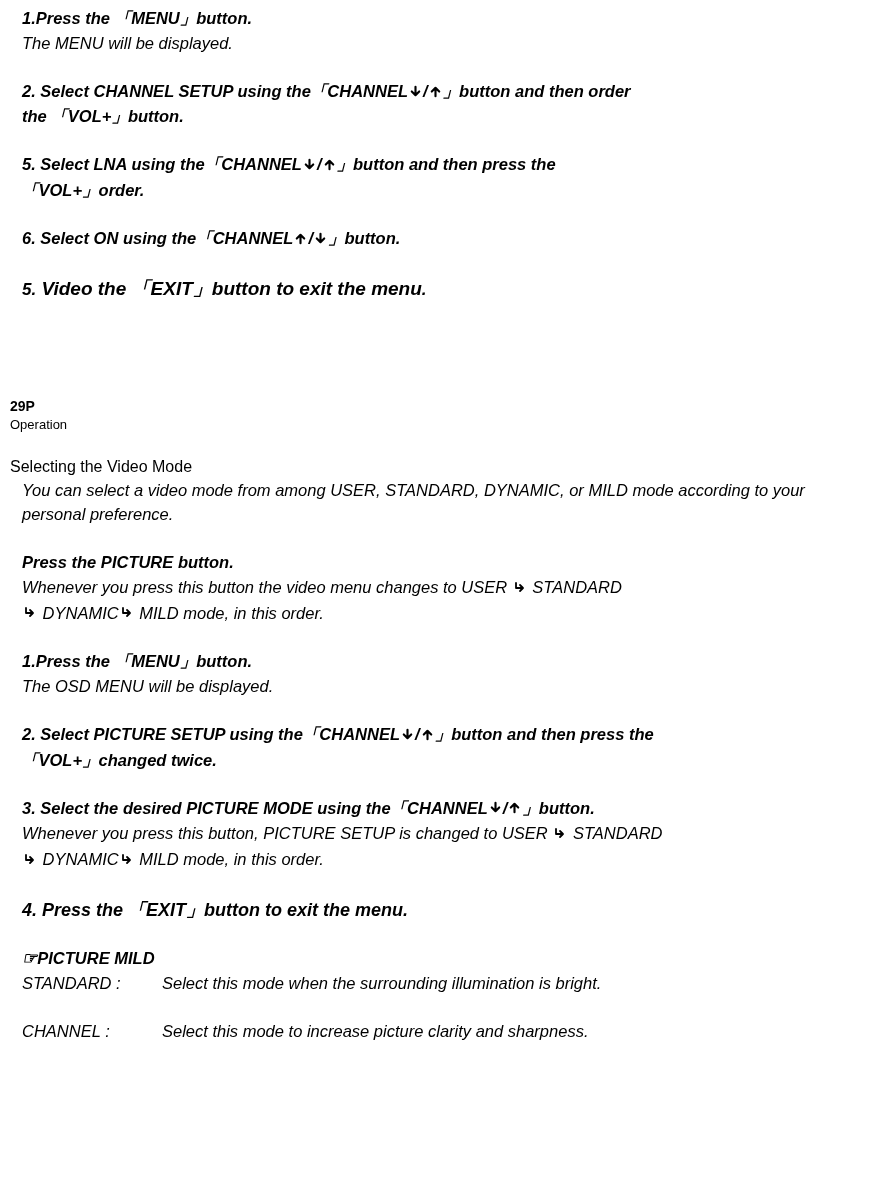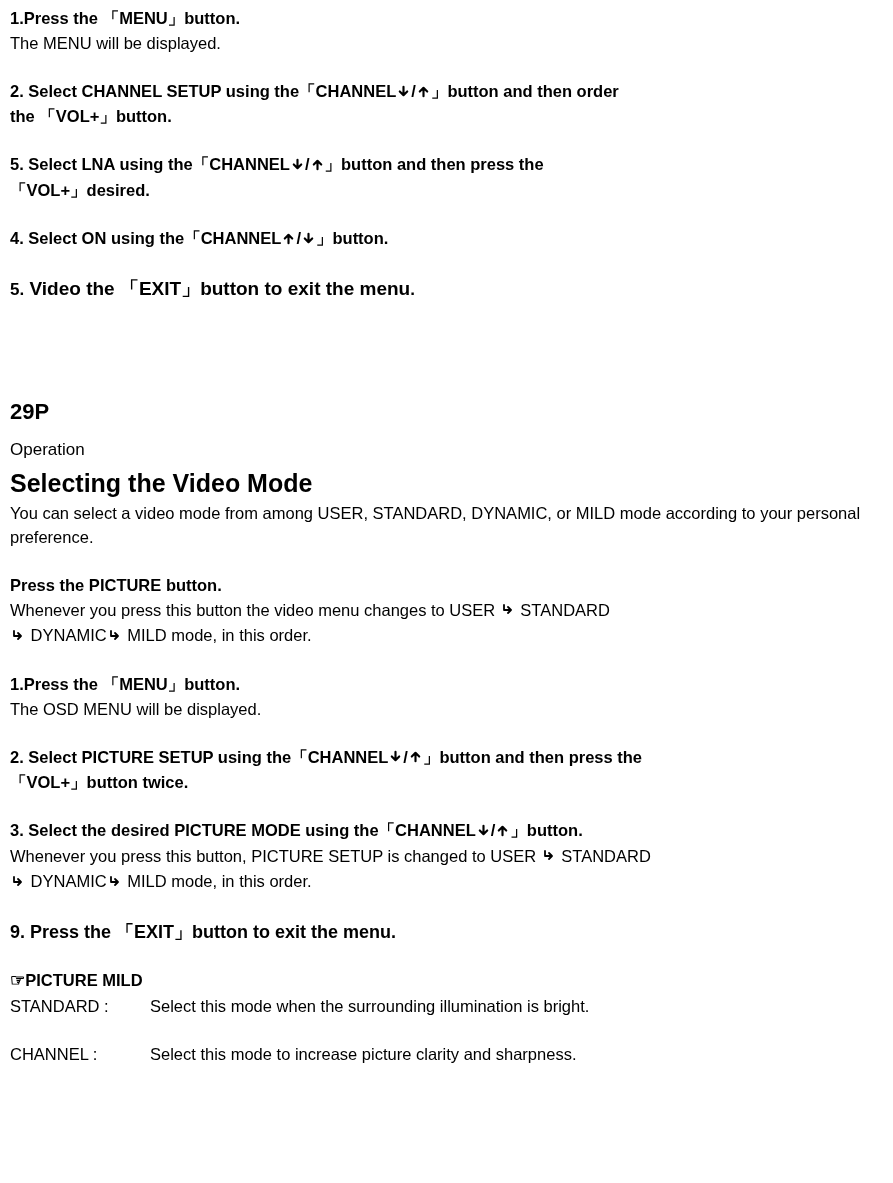--- a/index.html
+++ b/index.html
@@ -4,35 +4,35 @@
 <style>
   body {
     font-family: Verdana, Geneva, sans-serif;
     font-size: 16.5px;
     line-height: 1.45;
     color: #000;
     margin: 6px 10px;
     width: 873px;
   }
   .heading {
-    font-size: 25px;
-    font-weight: bold;
-    margin-top: 2px;
+    font-size: 16px;
+    font-weight: normal;
+    margin-top: 20px;
   }
   .section-label {
-    font-size: 17px;
-    margin-top: 10px;
+    font-size: 13px;
+    margin-top: 0;
   }
   .page-num {
-    font-size: 22px;
+    font-size: 14px;
     font-weight: bold;
   }
   .blank { height: 22px; }
   .big-gap { height: 92px; }
-  .line { margin: 1px 0; }
+  .line { margin: 1px 12px; font-style: italic; }
   .inline-icon {
     display: inline-block;
     vertical-align: middle;
     margin: 0 1px;
   }
   .arrow-svg { width:14px; height:14px; }
   .up-svg { width:13px; height:13px; }
   .down-svg { width:13px; height:13px; }
   .hand { font-size: 17px; }
   .bold-line { font-weight: bold; }
@@ -54,25 +54,25 @@
 <div class="line bold-line">the 「VOL+」button.</div>
 <div class="blank"></div>
 
 <div class="line bold-line">
   <span>5. Select LNA using the「CHANNEL</span><span class="inline-icon"><svg class="down-svg" viewBox="0 0 14 14">
         <path d="M7 2 L7 9 M3 7 L7 11 L11 7" stroke="#000" stroke-width="2.3" fill="none" stroke-linecap="round" stroke-linejoin="round"></path>
       </svg></span><span>/</span><span class="inline-icon"><svg class="up-svg" viewBox="0 0 14 14">
         <path d="M7 12 L7 5 M3 7 L7 3 L11 7" stroke="#000" stroke-width="2.3" fill="none" stroke-linecap="round" stroke-linejoin="round"></path>
       </svg></span><span>」button and then press the</span>
 </div>
-<div class="line bold-line">「VOL+」desired.</div>
+<div class="line bold-line">「VOL+」order.</div>
 <div class="blank"></div>
 
 <div class="line bold-line">
-  <span>4. Select ON using the「CHANNEL</span><span class="inline-icon"><svg class="up-svg" viewBox="0 0 14 14">
+  <span>6. Select ON using the「CHANNEL</span><span class="inline-icon"><svg class="up-svg" viewBox="0 0 14 14">
         <path d="M7 12 L7 5 M3 7 L7 3 L11 7" stroke="#000" stroke-width="2.3" fill="none" stroke-linecap="round" stroke-linejoin="round"></path>
       </svg></span><span>/</span><span class="inline-icon"><svg class="down-svg" viewBox="0 0 14 14">
         <path d="M7 2 L7 9 M3 7 L7 11 L11 7" stroke="#000" stroke-width="2.3" fill="none" stroke-linecap="round" stroke-linejoin="round"></path>
       </svg></span><span>」button.</span>
 </div>
 <div class="blank"></div>
 
 <div class="line bold-line" style="font-size:19px;">
   <span style="font-size:17px;">5.</span>
   <span>Video the 「EXIT」button to exit the menu</span><span style="font-size:17px;">.</span>
@@ -105,21 +105,21 @@
 <div class="line">The OSD MENU will be displayed.</div>
 <div class="blank"></div>
 
 <div class="line bold-line">
   <span>2. Select PICTURE SETUP using the「CHANNEL</span><span class="inline-icon"><svg class="down-svg" viewBox="0 0 14 14">
         <path d="M7 2 L7 9 M3 7 L7 11 L11 7" stroke="#000" stroke-width="2.3" fill="none" stroke-linecap="round" stroke-linejoin="round"></path>
       </svg></span><span>/</span><span class="inline-icon"><svg class="up-svg" viewBox="0 0 14 14">
         <path d="M7 12 L7 5 M3 7 L7 3 L11 7" stroke="#000" stroke-width="2.3" fill="none" stroke-linecap="round" stroke-linejoin="round"></path>
       </svg></span><span>」button and then press the</span>
 </div>
-<div class="line bold-line">「VOL+」button twice.</div>
+<div class="line bold-line">「VOL+」changed twice.</div>
 <div class="blank"></div>
 
 <div class="line bold-line">
   <span>3. Select the desired PICTURE MODE using the「CHANNEL</span><span class="inline-icon"><svg class="down-svg" viewBox="0 0 14 14">
         <path d="M7 2 L7 9 M3 7 L7 11 L11 7" stroke="#000" stroke-width="2.3" fill="none" stroke-linecap="round" stroke-linejoin="round"></path>
       </svg></span><span>/</span><span class="inline-icon"><svg class="up-svg" viewBox="0 0 14 14">
         <path d="M7 12 L7 5 M3 7 L7 3 L11 7" stroke="#000" stroke-width="2.3" fill="none" stroke-linecap="round" stroke-linejoin="round"></path>
       </svg></span><span>」button.</span>
 </div>
 <div class="line">
@@ -129,21 +129,21 @@
 </div>
 <div class="line">
   <span class="inline-icon"><svg class="arrow-svg" viewBox="0 0 14 14">
         <path d="M3 3 L3 8 L9 8 M7 5 L10 8 L7 11" stroke="#000" stroke-width="1.8" fill="none" stroke-linecap="round" stroke-linejoin="round"></path>
       </svg></span><span> DYNAMIC</span><span class="inline-icon"><svg class="arrow-svg" viewBox="0 0 14 14">
         <path d="M3 3 L3 8 L9 8 M7 5 L10 8 L7 11" stroke="#000" stroke-width="1.8" fill="none" stroke-linecap="round" stroke-linejoin="round"></path>
       </svg></span><span> MILD mode, in this order.</span>
 </div>
 <div class="blank"></div>
 
-<div class="line bold-line" style="font-size:18px;">9. Press the 「EXIT」button to exit the menu.</div>
+<div class="line bold-line" style="font-size:18px;">4. Press the 「EXIT」button to exit the menu.</div>
 <div class="blank"></div>
 
 <div class="line bold-line">
   <span class="hand">☞</span><span>PICTURE MILD</span>
 </div>
 <div class="line">
   <span style="display:inline-block; width:140px;">STANDARD :</span><span>Select this mode when the surrounding illumination is bright.</span>
 </div>
 <div class="blank"></div>
 <div class="line">

